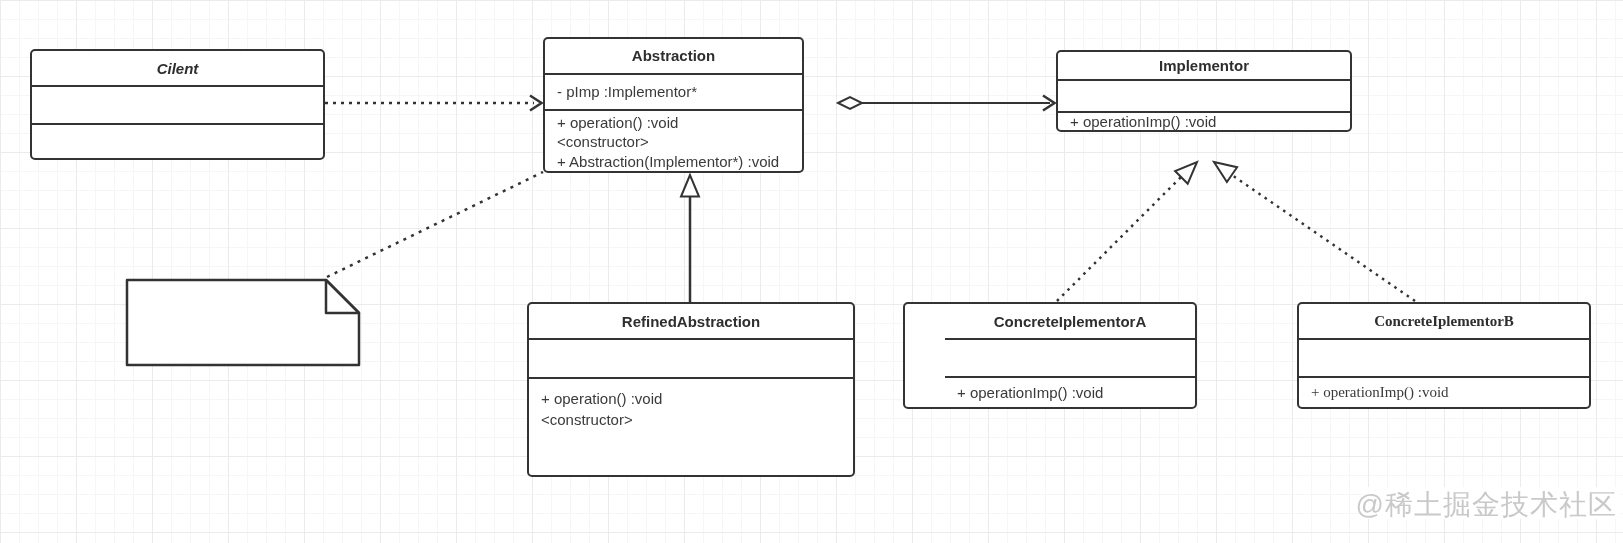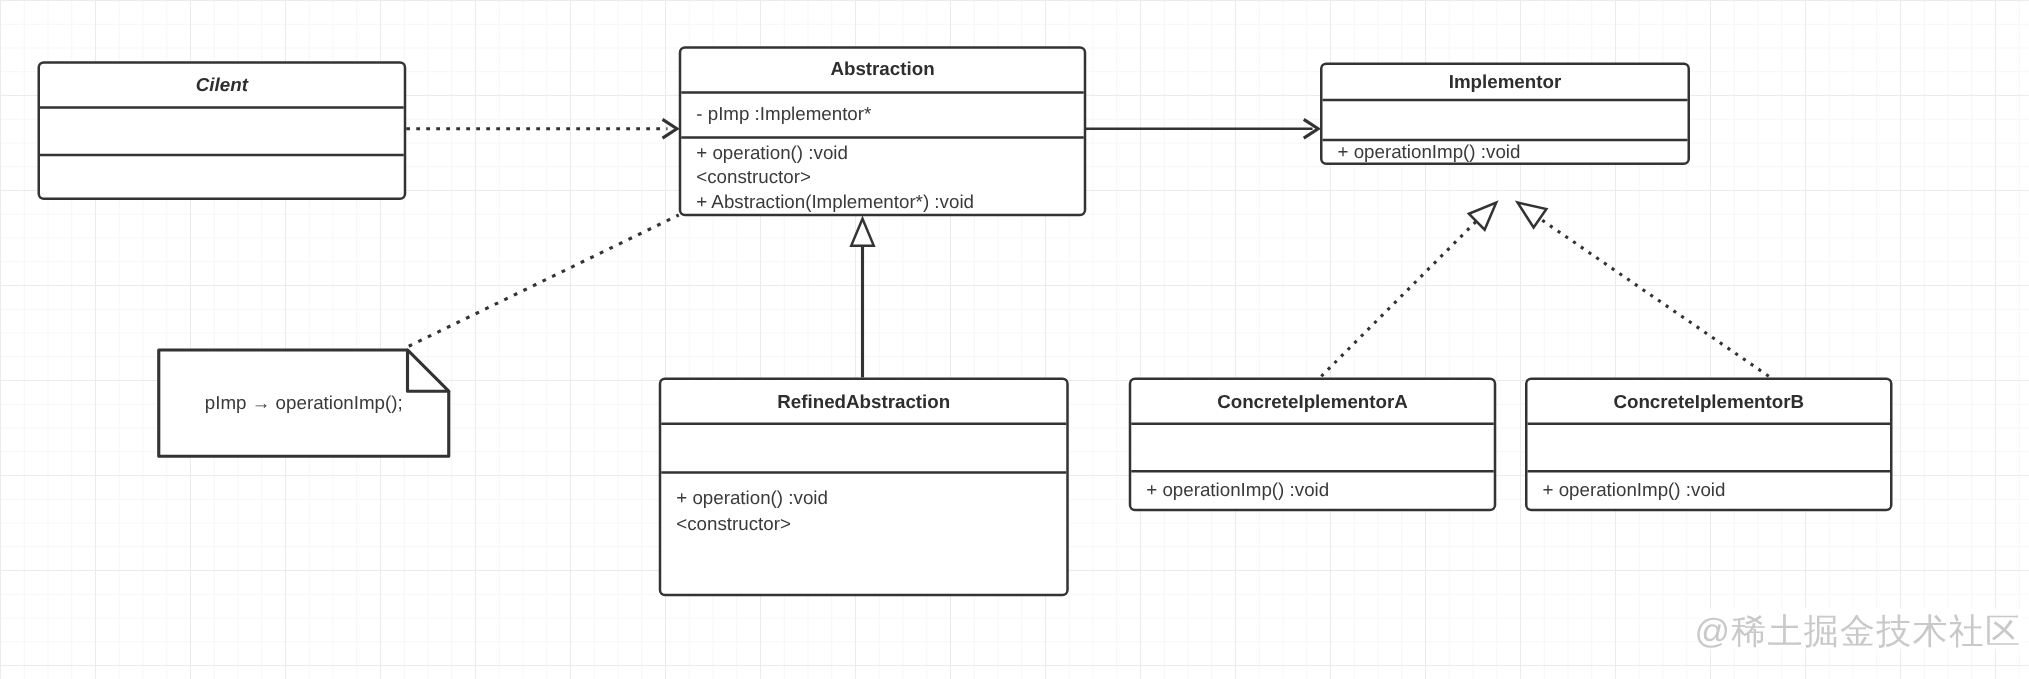--- a/index.html
+++ b/index.html
@@ -85,21 +85,21 @@
     <path d="M127,280 H326 L359,313 V365 H127 Z" fill="#fff" stroke="#333" stroke-width="2.5" stroke-linejoin="round"></path>
     <path d="M326,280 L359,313 H326 Z" fill="#fff" stroke="#333" stroke-width="2.5" stroke-linejoin="round"></path>
   </svg>
 
   <div class="uml-class" style="left:30px;top:49px;width:295px;height:111px;">
     <div class="uml-title" style="height:34px;font-style:italic;">Cilent</div>
     <div class="uml-attrs" style="height:38px;"></div>
     <div class="uml-methods"></div>
   </div>
 
-  <div class="uml-class" style="left:543px;top:37px;width:326px;height:136px;">
+  <div class="uml-class" style="left:543px;top:37px;width:261px;height:136px;">
     <div class="uml-title" style="height:34px;">Abstraction</div>
     <div class="uml-attrs compartment-center" style="height:36px;">
       <div class="uml-line">- pImp :Implementor*</div>
     </div>
     <div class="uml-methods lines-tight">
       <div class="uml-line">+ operation() :void</div>
       <div class="uml-line">&lt;constructor&gt;</div>
       <div class="uml-line">+ Abstraction(Implementor*) :void</div>
     </div>
   </div>
@@ -114,34 +114,33 @@
 
   <div class="uml-class" style="left:527px;top:302px;width:328px;height:175px;">
     <div class="uml-title" style="height:34px;">RefinedAbstraction</div>
     <div class="uml-attrs" style="height:39px;"></div>
     <div class="uml-methods lines-roomy">
       <div class="uml-line">+ operation() :void</div>
       <div class="uml-line">&lt;constructor&gt;</div>
     </div>
   </div>
 
-  <div class="uml-class" style="left:903px;top:302px;width:294px;height:107px;">
+  <div class="uml-class" style="left:903px;top:302px;width:294px;height:107px;padding-left:40px;">
     <div class="uml-title" style="height:34px;">ConcreteIplementorA</div>
     <div class="uml-attrs" style="height:38px;"></div>
     <div class="uml-methods compartment-center">
       <div class="uml-line">+ operationImp() :void</div>
     </div>
   </div>
 
-  <div class="uml-class" style="left:1220px;top:302px;width:294px;height:107px;">
+  <div class="uml-class" style="left:1297px;top:302px;width:294px;height:107px;font-family:Liberation Serif, serif;">
     <div class="uml-title" style="height:34px;">ConcreteIplementorB</div>
     <div class="uml-attrs" style="height:38px;"></div>
     <div class="uml-methods compartment-center">
       <div class="uml-line">+ operationImp() :void</div>
     </div>
   </div>
 
-  <div id="note-text">pImp → operationImp();</div>
 
   <div id="watermark-smudge"></div>
   <div id="watermark">@稀土掘金技术社区</div>
 
 </div>
 
 </body></html>

